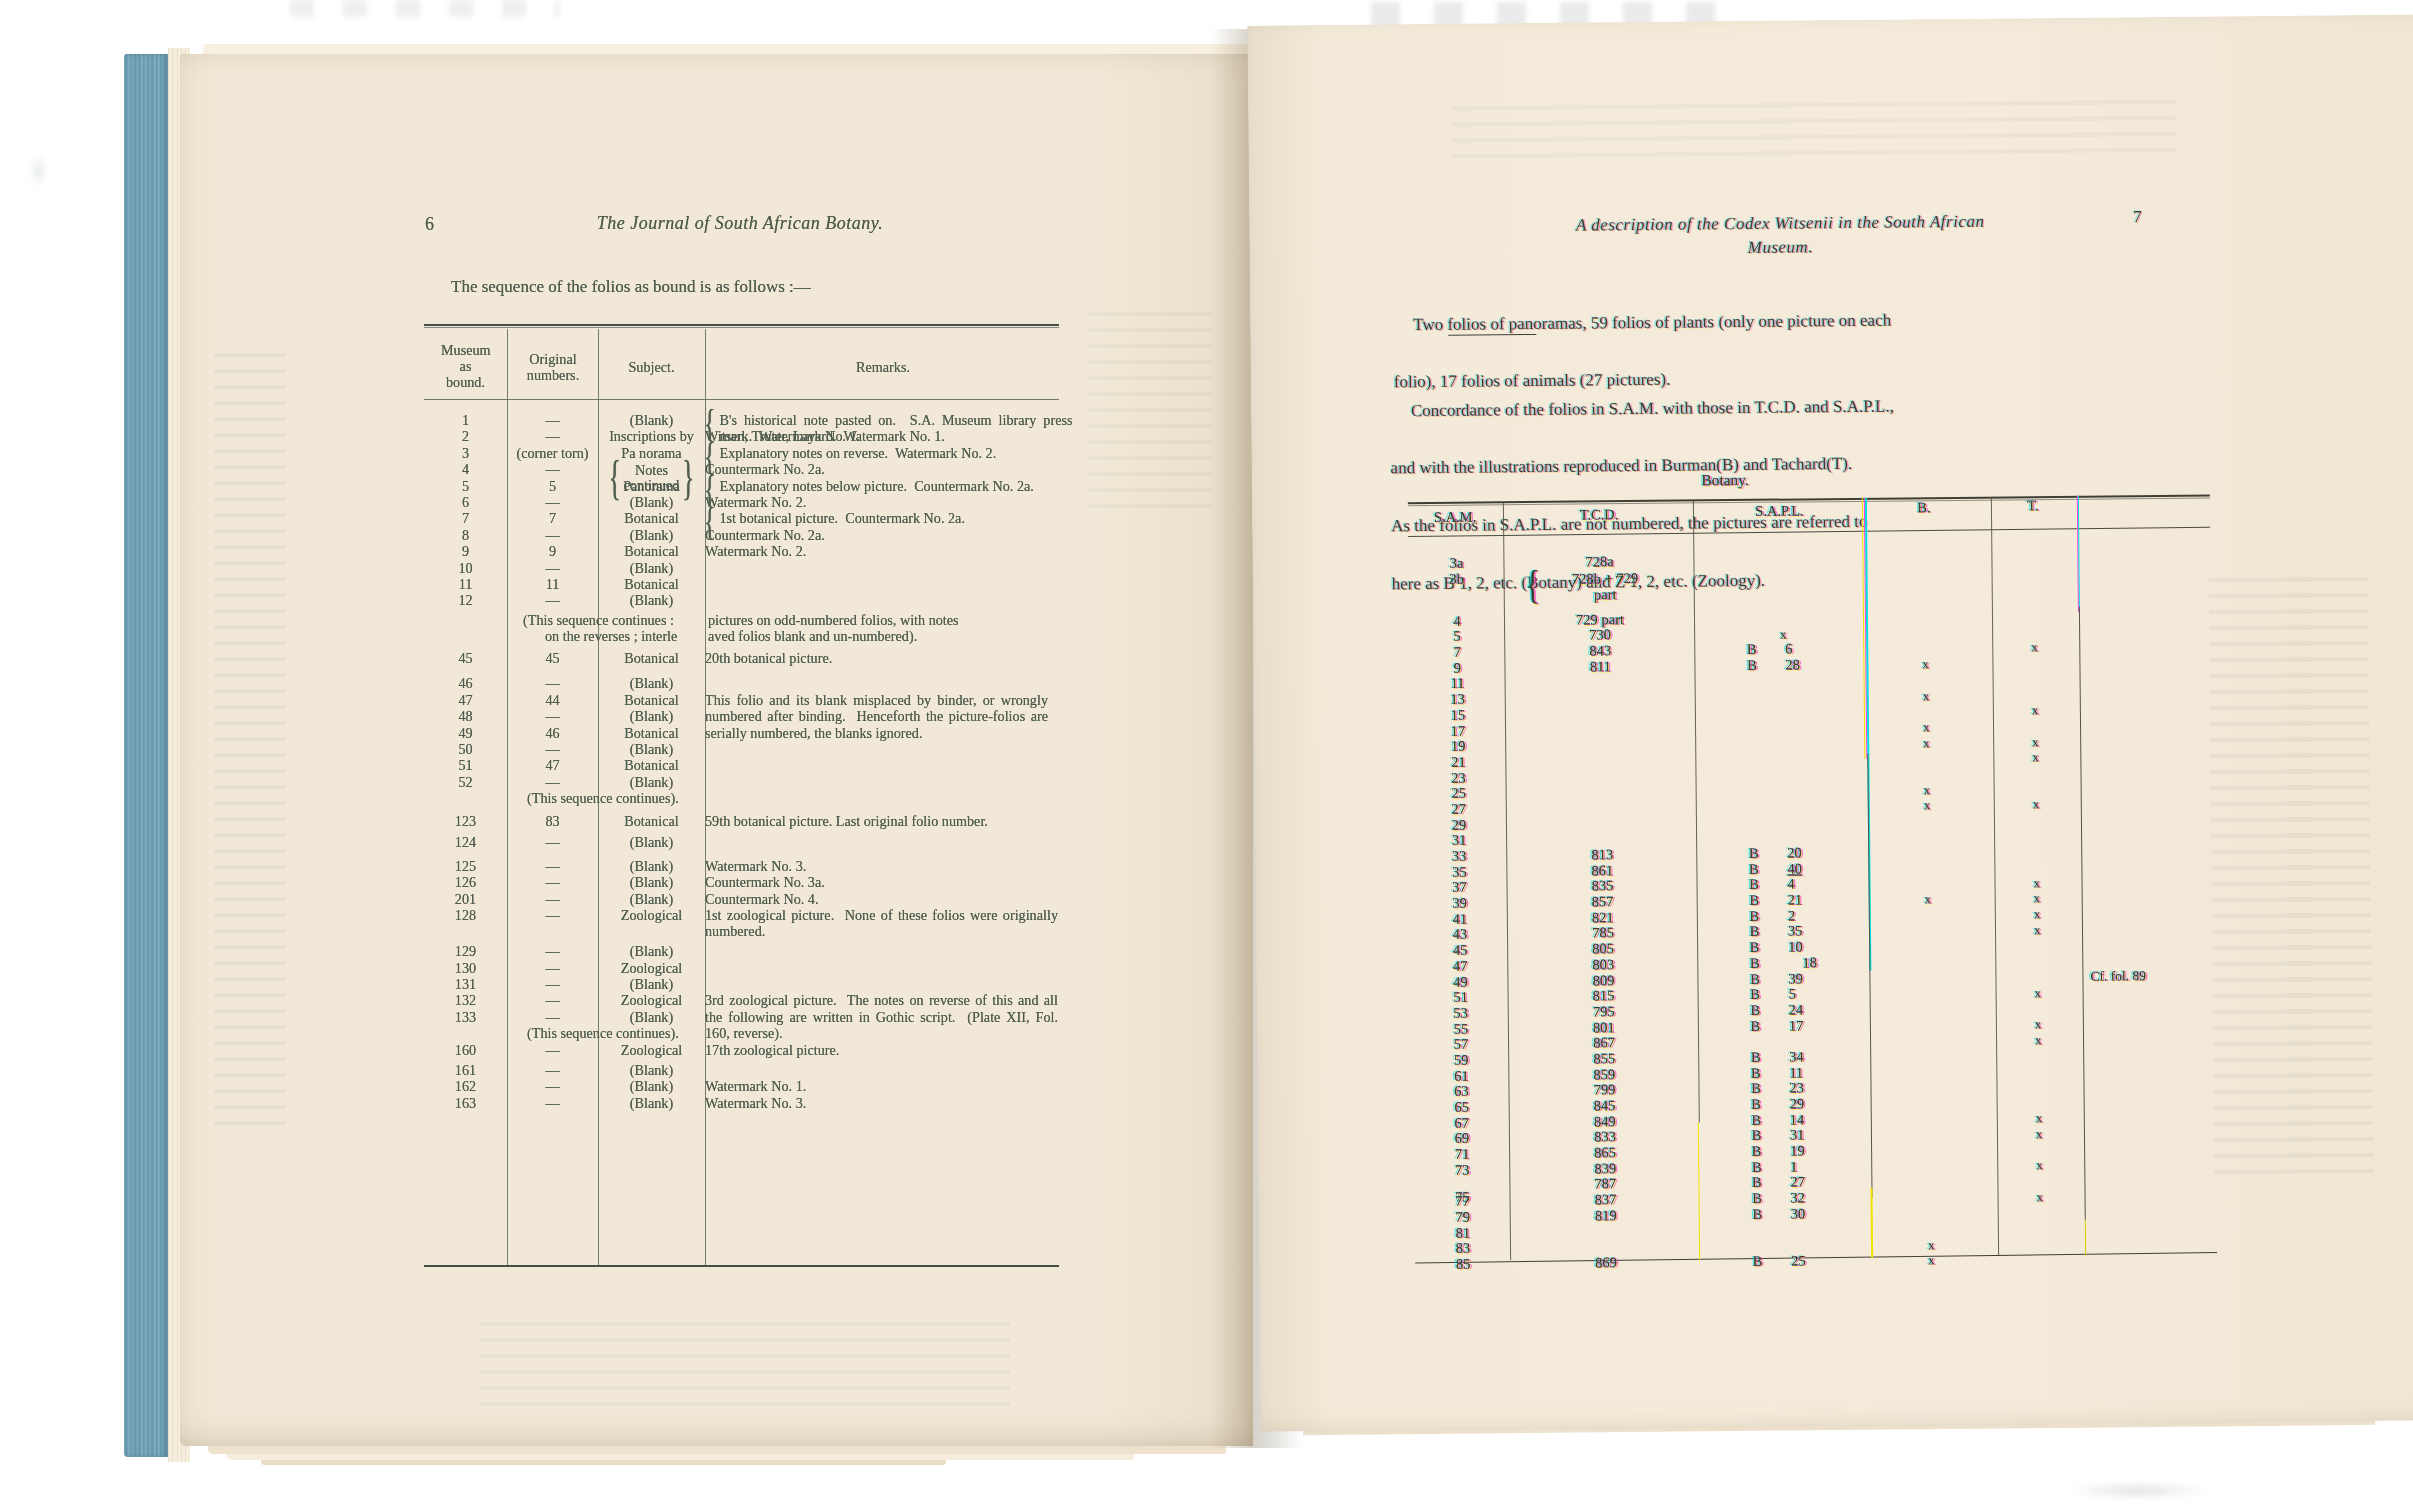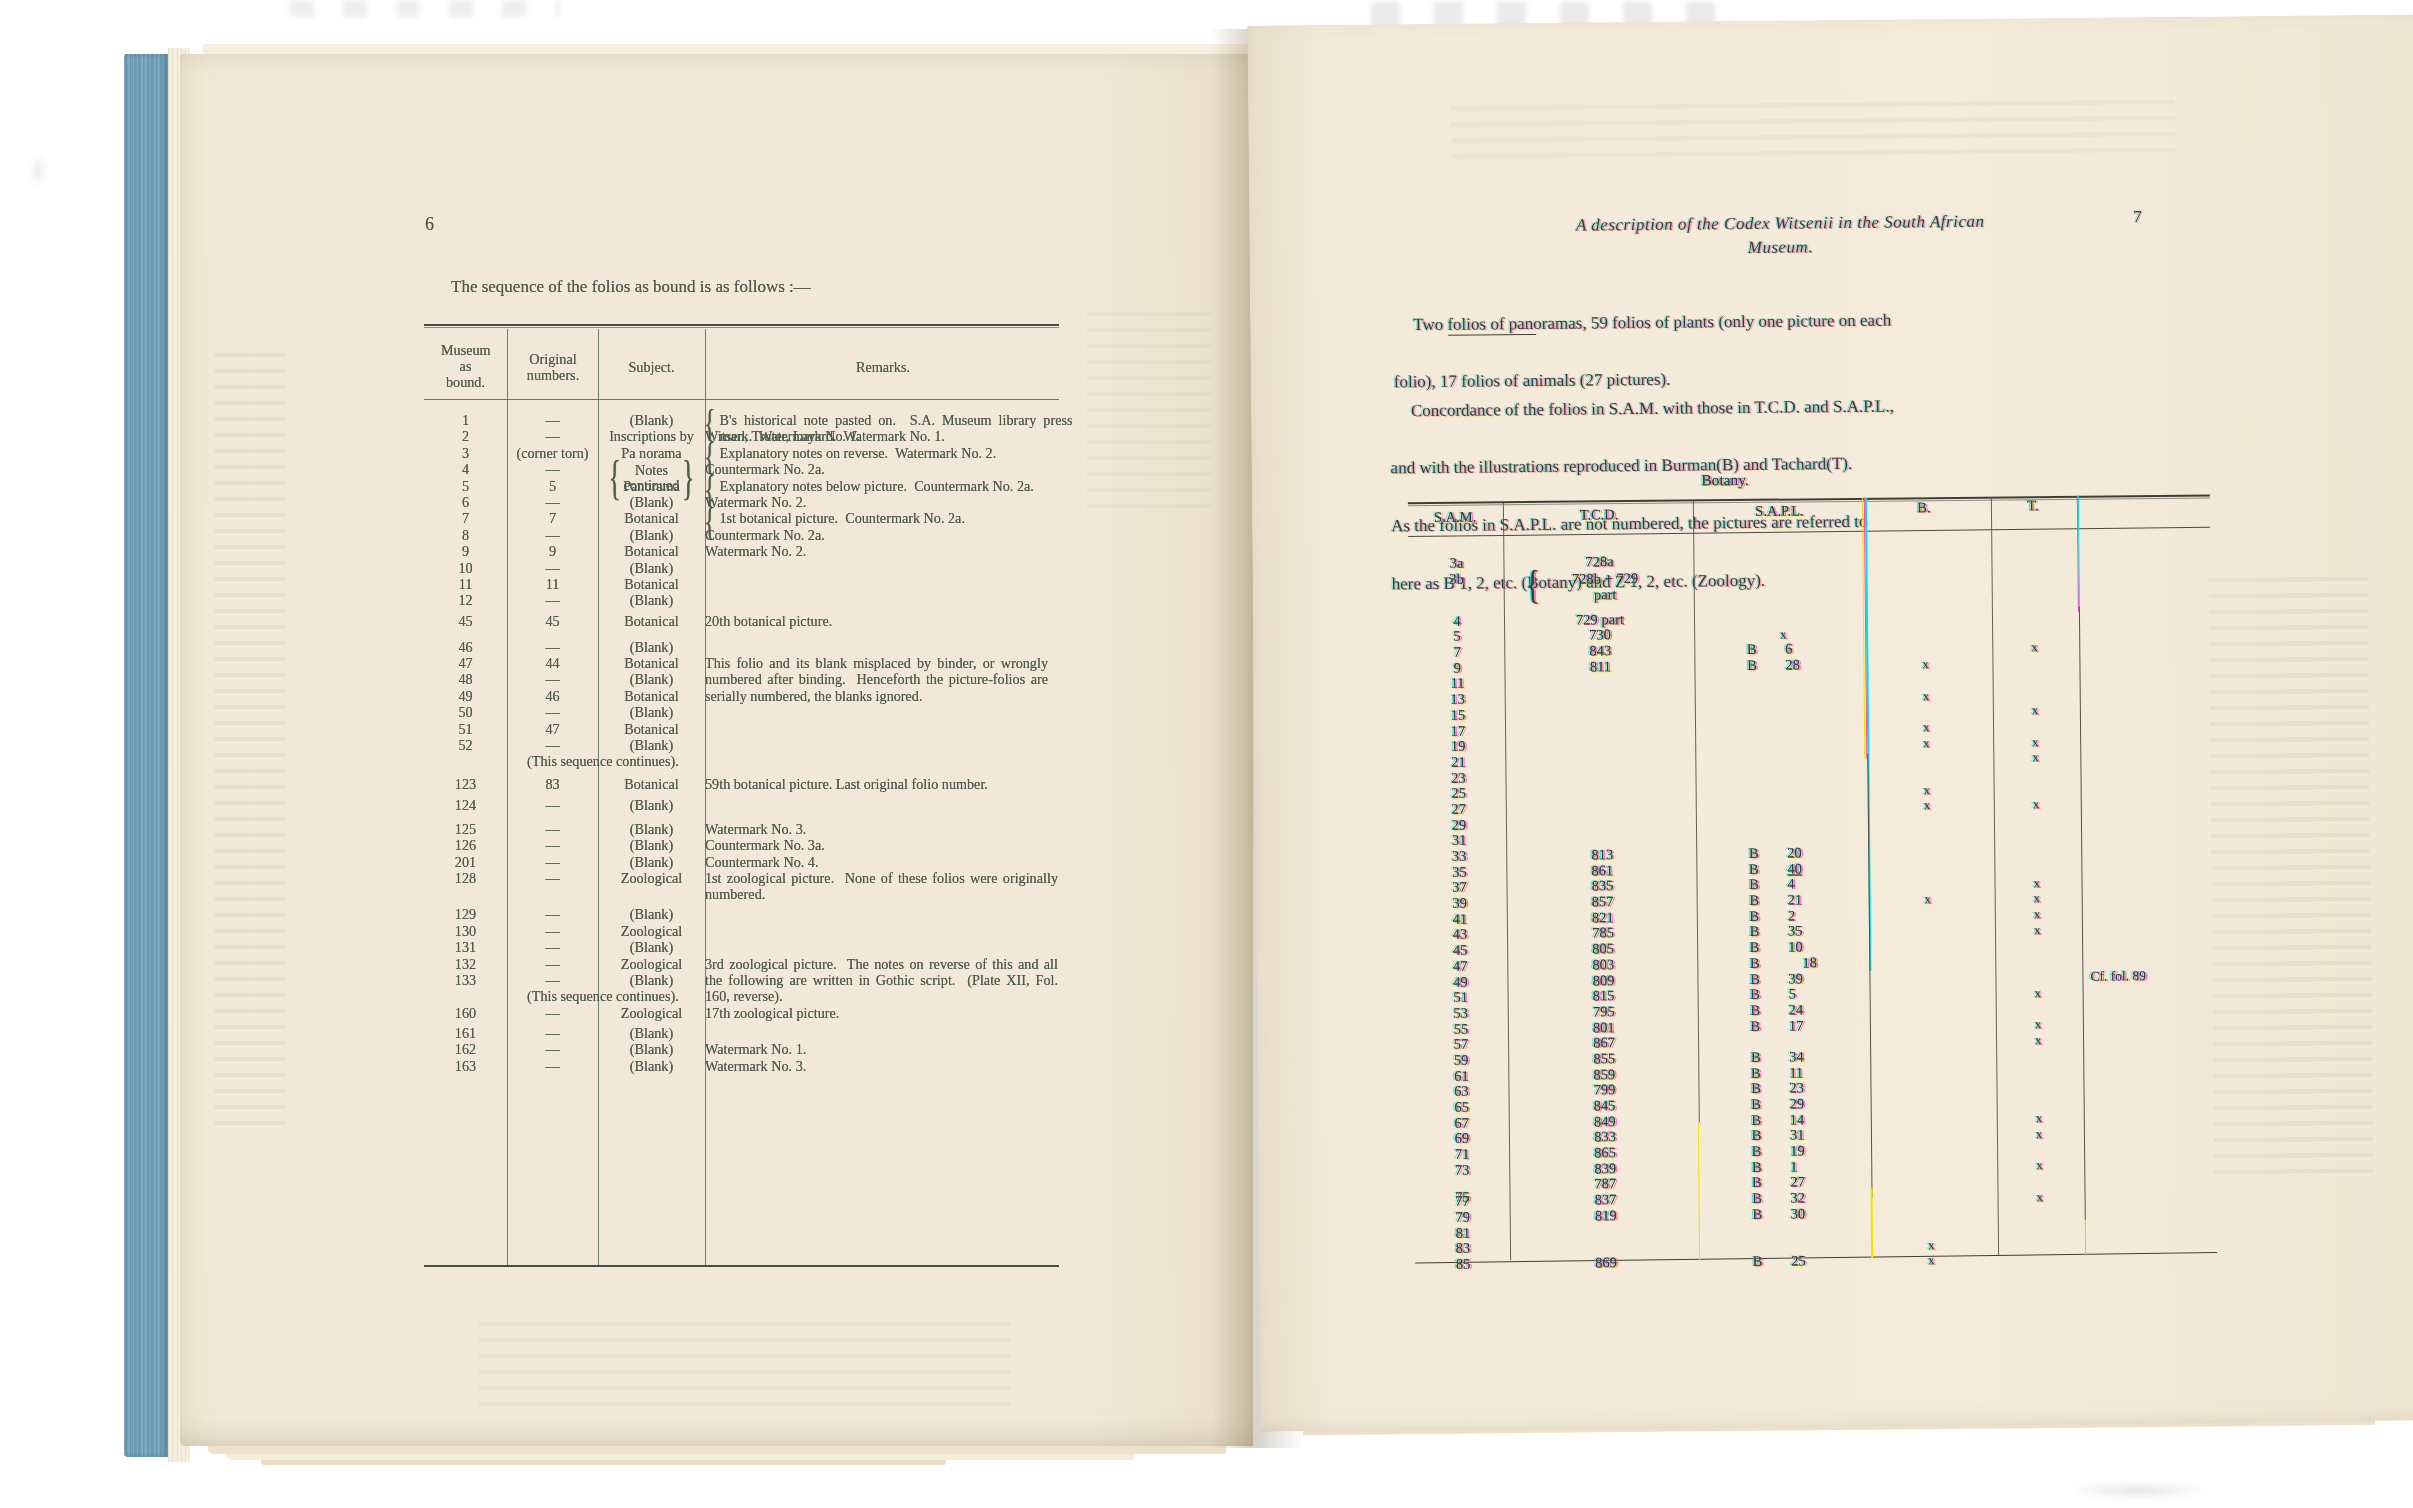--- a/index.html
+++ b/index.html
@@ -76,20 +76,21 @@
   <div class="bstrip" style="left:227px;top:1454px;width:907px;height:6.3px;background:#f5ecdc;border-radius:0 0 2.9px 4.8px;"></div>
   <div class="bstrip" style="left:261px;top:1460px;width:685px;height:4.8px;background:#e9dcc4;border-radius:0 0 2.9px 3.9px;"></div>
   <div class="bstrip" style="left:1303px;top:1424px;width:1072px;height:5.8px;background:#ece0cb;transform:rotate(-0.55deg);"></div>
 
   <div class="page page-left">
     <div class="ghost" style="left:34px;top:299px;width:72px;height:772px;"></div>
     <div class="ghost" style="left:907px;top:251px;width:126px;height:203px;opacity:.045;"></div>
     <div class="ghost" style="left:299px;top:1265px;width:531px;height:87px;opacity:.04;"></div>
 
     <div class="abs lt lp-head" style="left:245px;top:160px;">6</div>
+    <div class="abs lt lp-head ital" style="left:198px;top:159px;width:724px;text-align:center;">The Journal of South African Botany.</div>
     <div class="abs lt lp-intro pw" style="left:271px;top:223px;">The sequence of the folios as bound is as follows :—</div>
 
     <div class="ltable lt">
 
       <div class="lrule-h" style="left:0;top:0;width:635px;height:1.9px;"></div>
       <div class="lrule-h" style="left:0;top:3.4px;width:635px;height:0.5px;opacity:.6;"></div>
       <div class="lrule-h" style="left:0;top:75px;width:635px;height:1px;opacity:.75;"></div>
       <div class="lrule-h" style="left:0;top:941px;width:635px;height:1.9px;"></div>
       <div class="lvert" style="left:83px;top:4.8px;height:936px;"></div>
       <div class="lvert" style="left:174px;top:4.8px;height:936px;"></div>
@@ -169,20 +170,30 @@
           </div>
           <div class="lrow">
             <div class="lc lc1">11</div>
             <div class="lc lc2" style="padding-top: 1px;">11</div>
             <div class="lc lc3" style="padding-top: 1px;">Botanical</div>
           </div>
           <div class="lrow">
             <div class="lc lc1">12</div>
             <div class="lc lc2" style="padding-top: 1px;">—</div>
             <div class="lc lc3" style="padding-top: 1px;">(Blank)</div>
+          </div>
+          <div class="lnote" style="margin-top: 2.9px;">
+            <div class="abs" style="left: 99px; top: 0px; width: 181px;">
+              <div class="pw">(This sequence continues :</div>
+              <div class="pw" style="padding-left: 22px;">on the reverses ; interle</div>
+            </div>
+            <div class="abs" style="left: 284px; top: 0px; width: 350px;">
+              <div class="pw">pictures on odd-numbered folios, with notes</div>
+              <div class="pw">aved folios blank and un-numbered).</div>
+            </div>
           </div>
           <div class="lrow" style="margin-top: 4.8px;">
             <div class="lc lc1">45</div>
             <div class="lc lc2" style="padding-top: 1px;">45</div>
             <div class="lc lc3" style="padding-top: 1px;">Botanical</div>
             <div class="lc lc4 pw"><div style="text-align: justify;">20th botanical picture.</div></div>
           </div>
           <div class="lrow" style="margin-top: 8.7px;">
             <div class="lc lc1">46</div>
             <div class="lc lc2" style="padding-top: 1px;">—</div>

